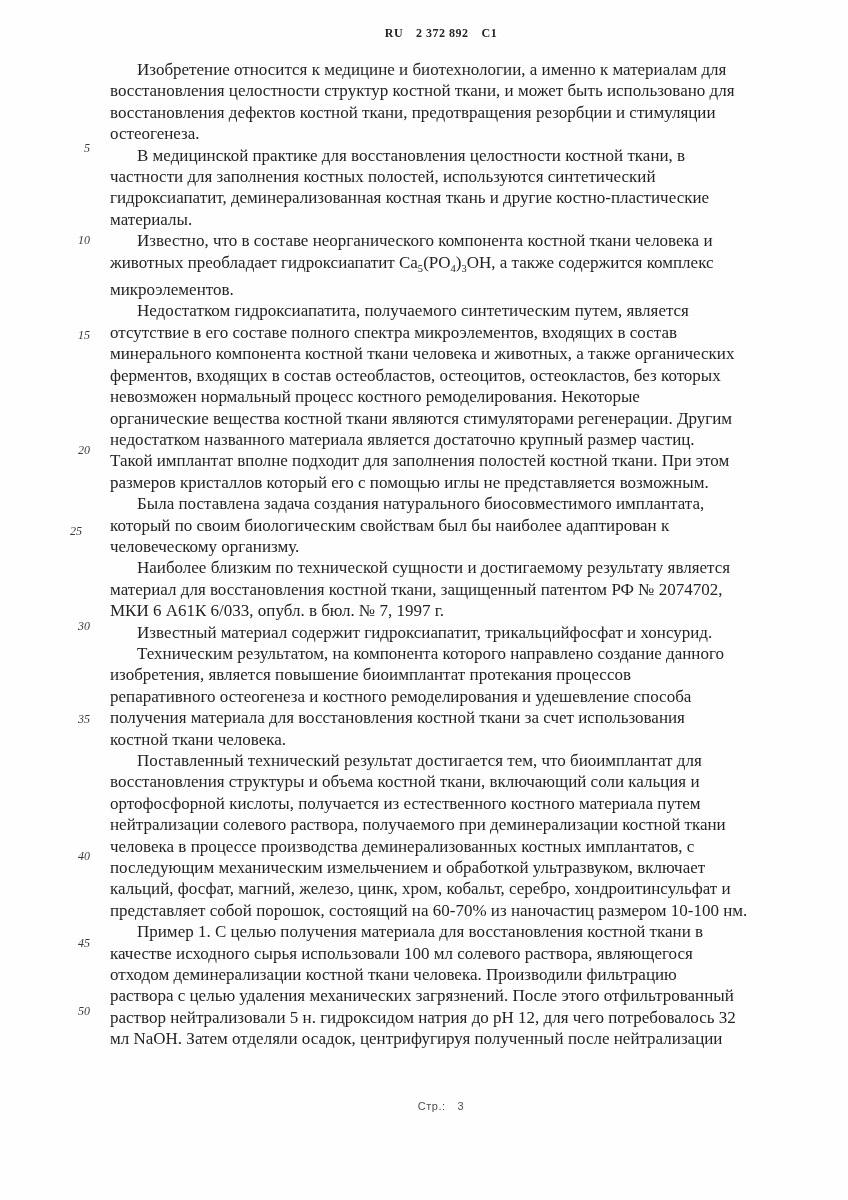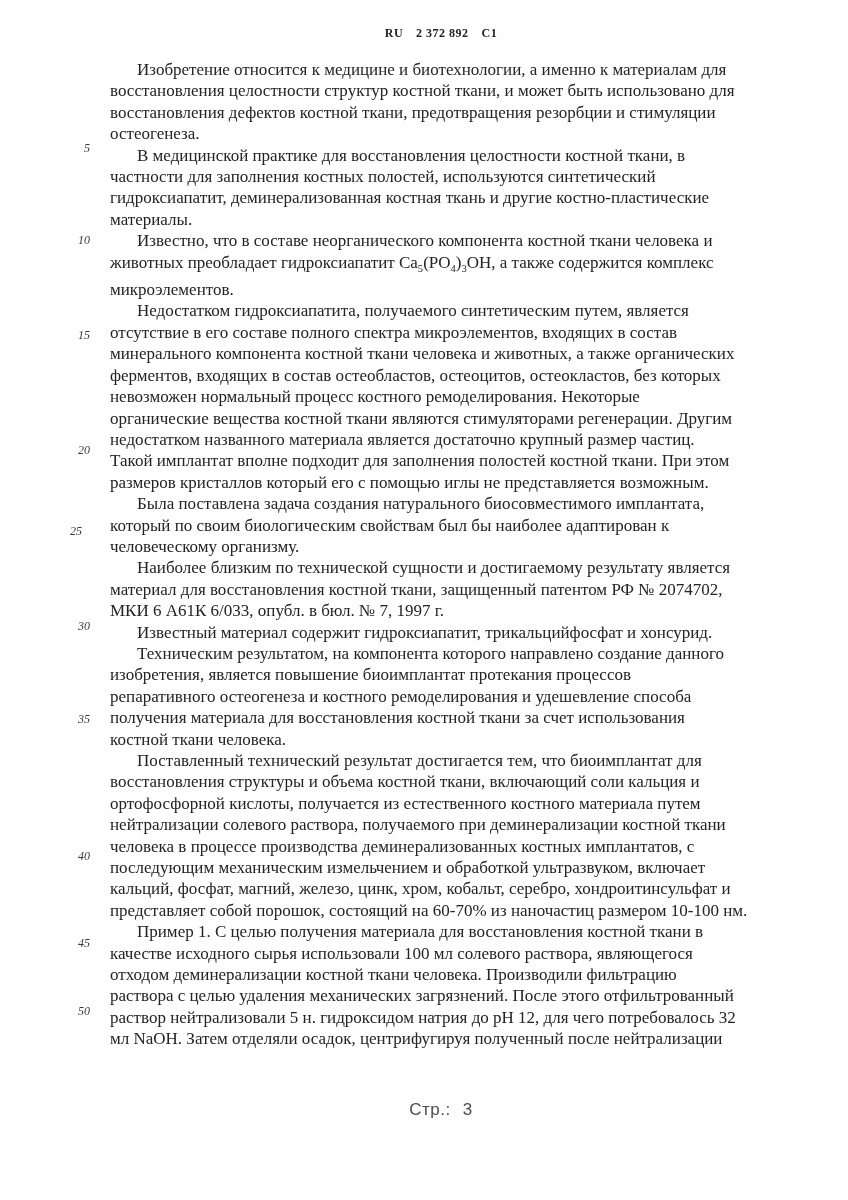--- a/index.html
+++ b/index.html
@@ -50,21 +50,21 @@
     line-height: 14px;
     color: #3a3a3a;
   }
   .page-footer {
     position: absolute;
     top: 1100px;
     left: 110px;
     width: 662px;
     text-align: center;
     font-family: "Liberation Sans", "DejaVu Sans", sans-serif;
-    font-size: 17px;
+    font-size: 11px;
     color: #4d4d4d;
     letter-spacing: 0.5px;
     white-space: nowrap;
   }
   .page-footer .gap { display: inline-block; width: 12px; }
 </style>
 </head>
 <body>
 
 <div class="page">

